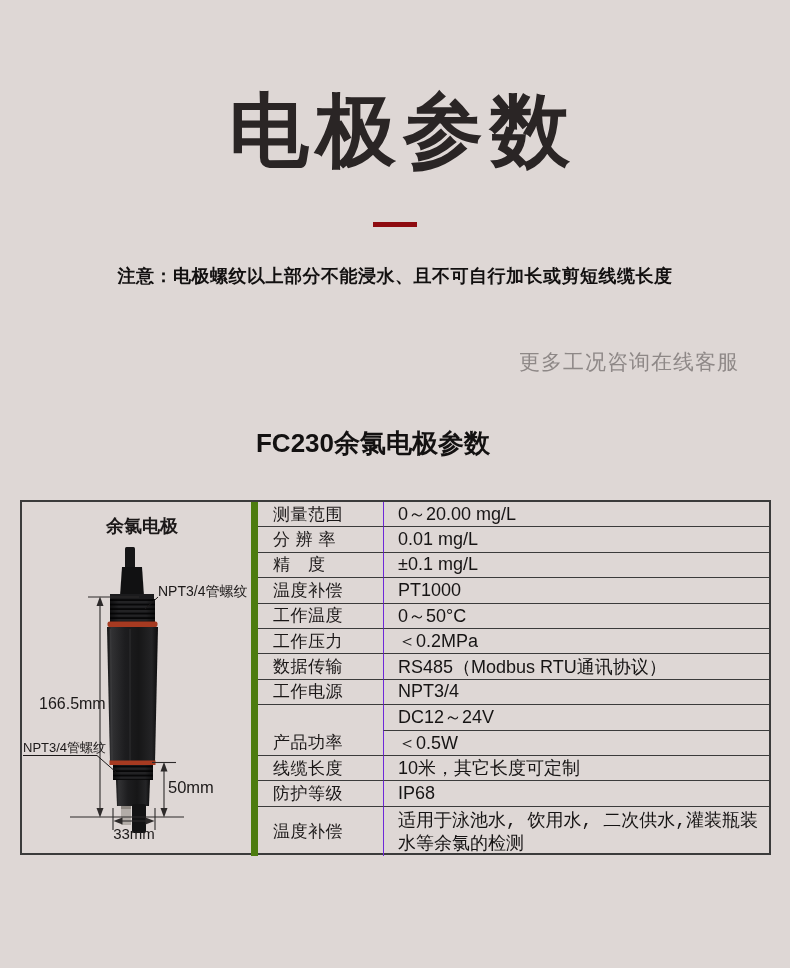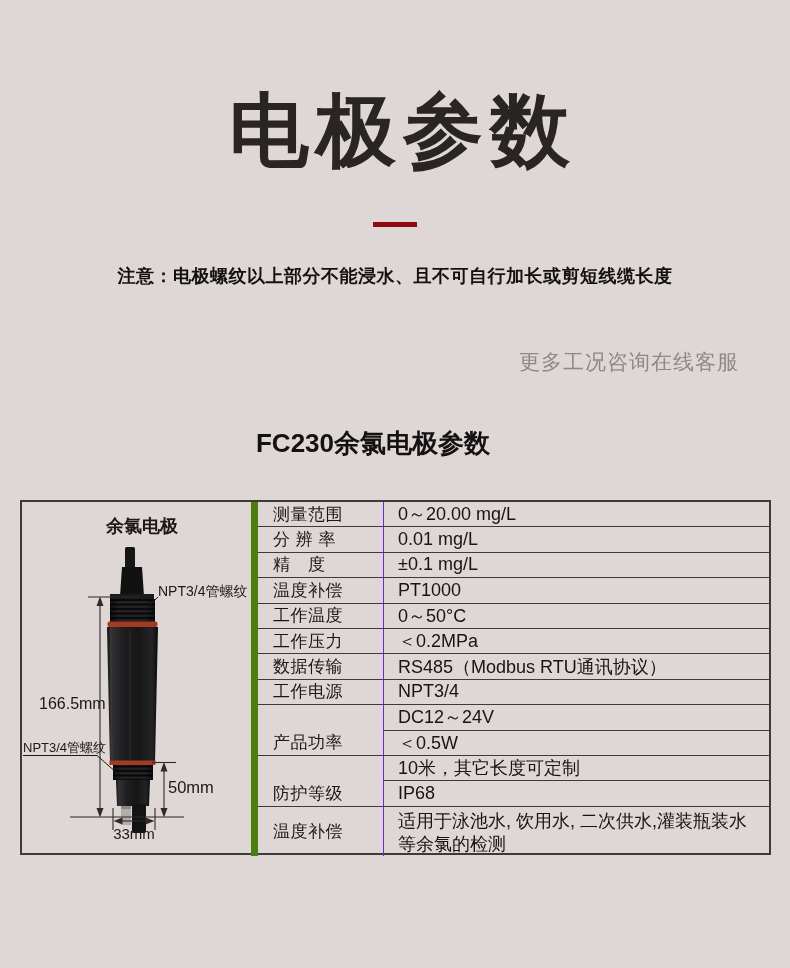--- a/index.html
+++ b/index.html
@@ -57,21 +57,21 @@
   .value-cell{
     grid-column:3;
     border-left:1px solid #6d28d9;
     border-bottom:1px solid #3b3b3b;
     display:flex;align-items:center;
     padding-left:14px;padding-right:6px;box-sizing:border-box;
     font-size:18px;color:#161414;
   }
   .last{border-bottom:none;}
   .value-cell.last{
-    align-items:flex-start;padding-top:3px;line-height:23px;
+    align-items:flex-start;padding-top:3px;line-height:23px;font-family:Liberation Mono, monospace;
   }
   svg text{font-family:"Liberation Sans",sans-serif;fill:#1c1919;}
 </style>
 </head>
 <body>
 
 <h1 class="page-title">电极参数</h1>
 <div class="red-divider"></div>
 <p class="warning-note">注意：电极螺纹以上部分不能浸水、且不可自行加长或剪短线缆长度</p>
 <p class="service-text">更多工况咨询在线客服</p>
@@ -186,20 +186,21 @@
   <div class="value-cell">RS485（Modbus RTU通讯协议）</div>
 
   <div class="label-cell">工作电源</div>
   <div class="value-cell">NPT3/4</div>
 
   <div class="value-cell">DC12～24V</div>
 
   <div class="label-cell">产品功率</div>
   <div class="value-cell">＜0.5W</div>
 
+  <div class="label-cell">线缆长度</div>
   <div class="value-cell">10米，其它长度可定制</div>
 
   <div class="label-cell">防护等级</div>
   <div class="value-cell">IP68</div>
 
   <div class="label-cell last">温度补偿</div>
   <div class="value-cell last">适用于泳池水, 饮用水, 二次供水,灌装瓶装水等余氯的检测</div>
 
 </div>
 

